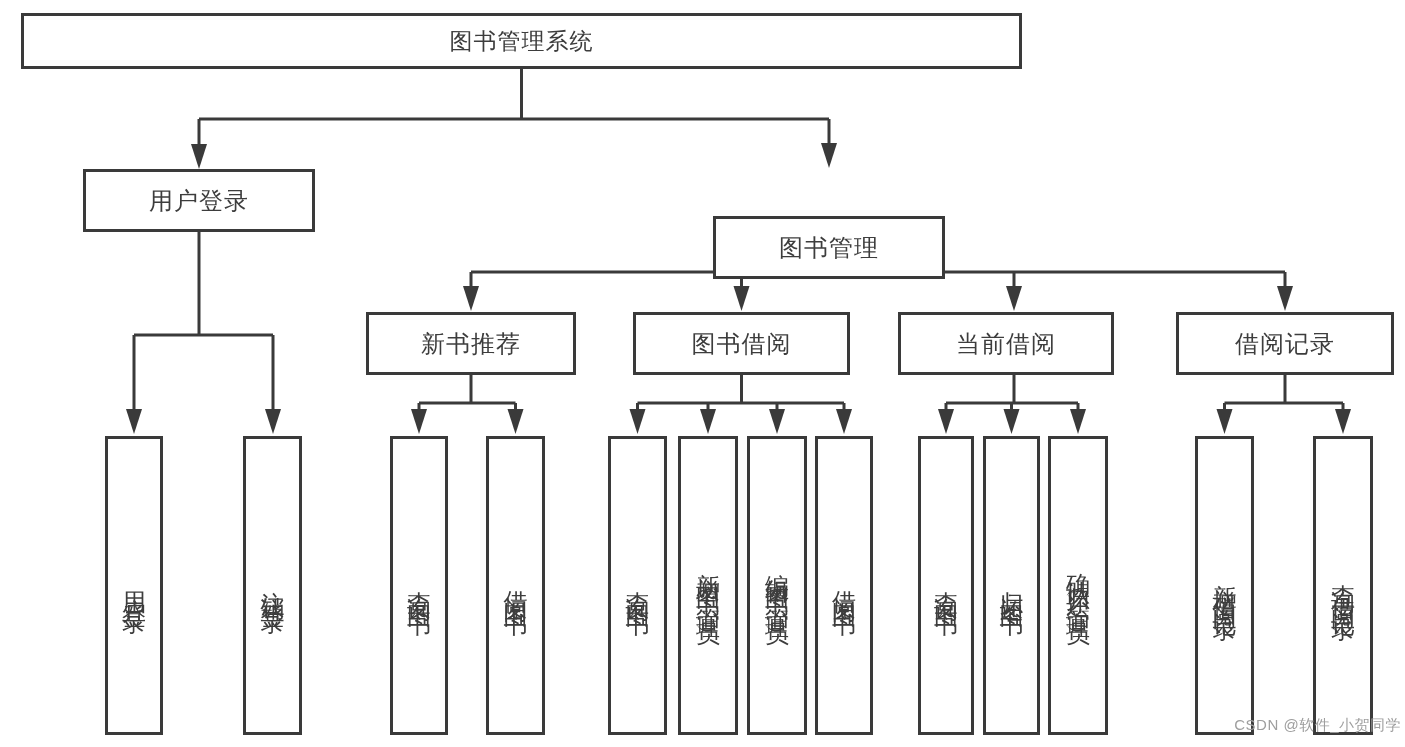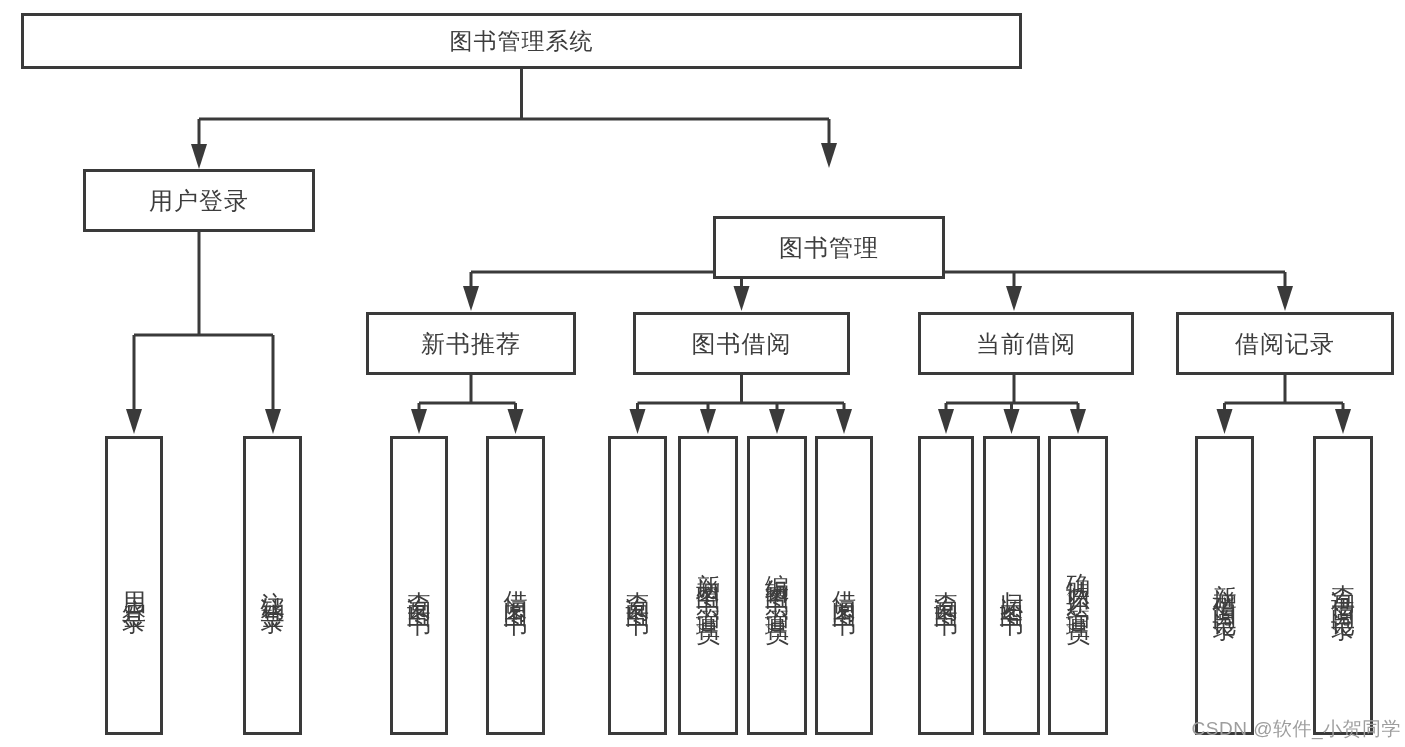--- a/index.html
+++ b/index.html
@@ -26,21 +26,21 @@
     color:var(--text);font-size:24px;line-height:1.25;
     white-space:nowrap;letter-spacing:1px;
   }
   .node.root{font-size:23px;}
   .node.vert{
     writing-mode:vertical-rl;text-orientation:mixed;
     letter-spacing:7px;line-height:1;font-size:24px;
   }
   .watermark{
     position:absolute;top:716px;right:4px;
-    font-size:19px;color:var(--wm);letter-spacing:0.5px;
+    font-size:15px;color:var(--wm);letter-spacing:0.5px;
     white-space:nowrap;
   }
 </style>
 </head>
 <body>
 
 <div id="stage">
 
   <svg id="wires" viewBox="0 0 1405 747">
     <g>
@@ -85,21 +85,21 @@
     </g>
   </svg>
 
   <div class="node root" style="left:21px;top:13px;width:1001px;height:56px;">图书管理系统</div>
 
   <div class="node" style="left:83px;top:169px;width:232px;height:63px;">用户登录</div>
   <div class="node" style="left:713px;top:169px;width:232px;height:63px;margin-top:47px;">图书管理</div>
 
   <div class="node" style="left:633px;top:312px;width:217px;height:63px;">图书借阅</div>
   <div class="node" style="left:366px;top:312px;width:210px;height:63px;">新书推荐</div>
-  <div class="node" style="left:918px;top:312px;width:216px;height:63px;">当前借阅</div>
+  <div class="node" style="left:898px;top:312px;width:216px;height:63px;">当前借阅</div>
   <div class="node" style="left:1176px;top:312px;width:218px;height:63px;text-align:center;">借阅记录</div>
 
   <div class="node vert" style="left:105px;top:436px;width:58px;height:299px;">用户登录</div>
   <div class="node vert" style="left:243px;top:436px;width:59px;height:299px;">注销登录</div>
   <div class="node vert" style="left:390px;top:436px;width:58px;height:299px;">查询图书</div>
   <div class="node vert" style="left:486px;top:436px;width:59px;height:299px;">借阅图书</div>
   <div class="node vert" style="left:608px;top:436px;width:59px;height:299px;">查询图书</div>
   <div class="node vert" style="left:678px;top:436px;width:60px;height:299px;">新增图书（管理员）</div>
   <div class="node vert" style="left:747px;top:436px;width:60px;height:299px;">编辑图书（管理员）</div>
   <div class="node vert" style="left:815px;top:436px;width:58px;height:299px;">借阅图书</div>

